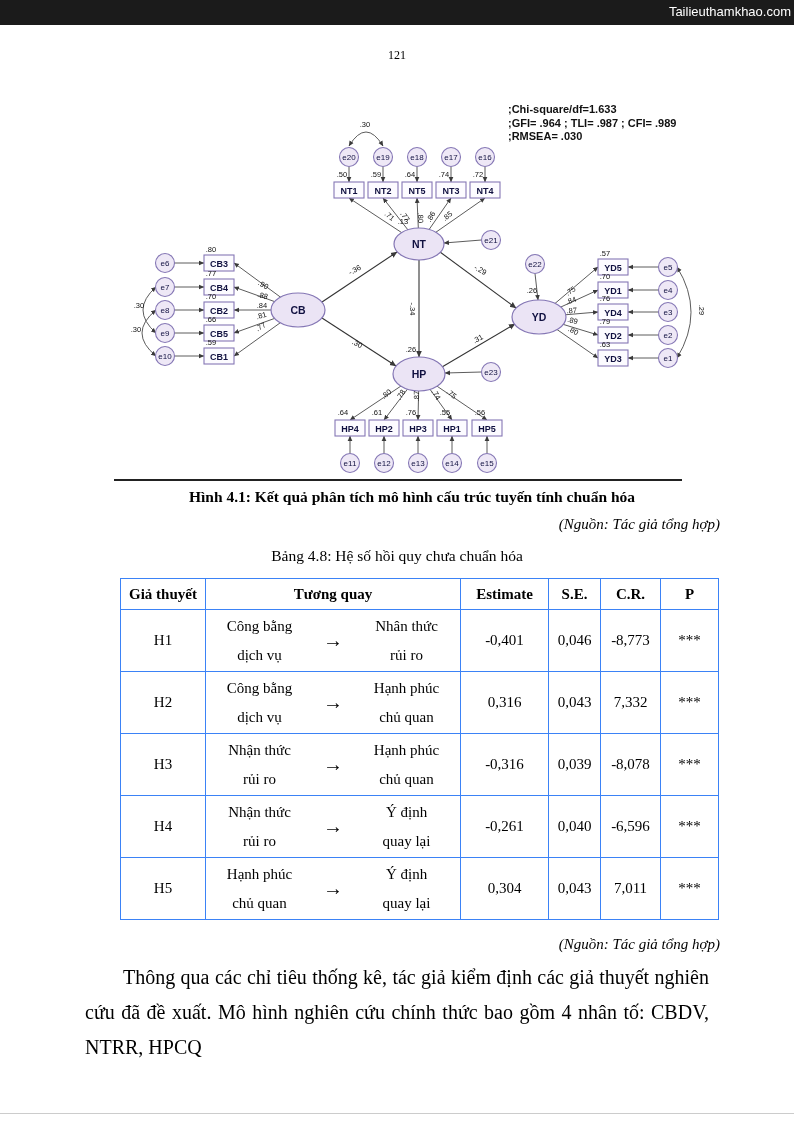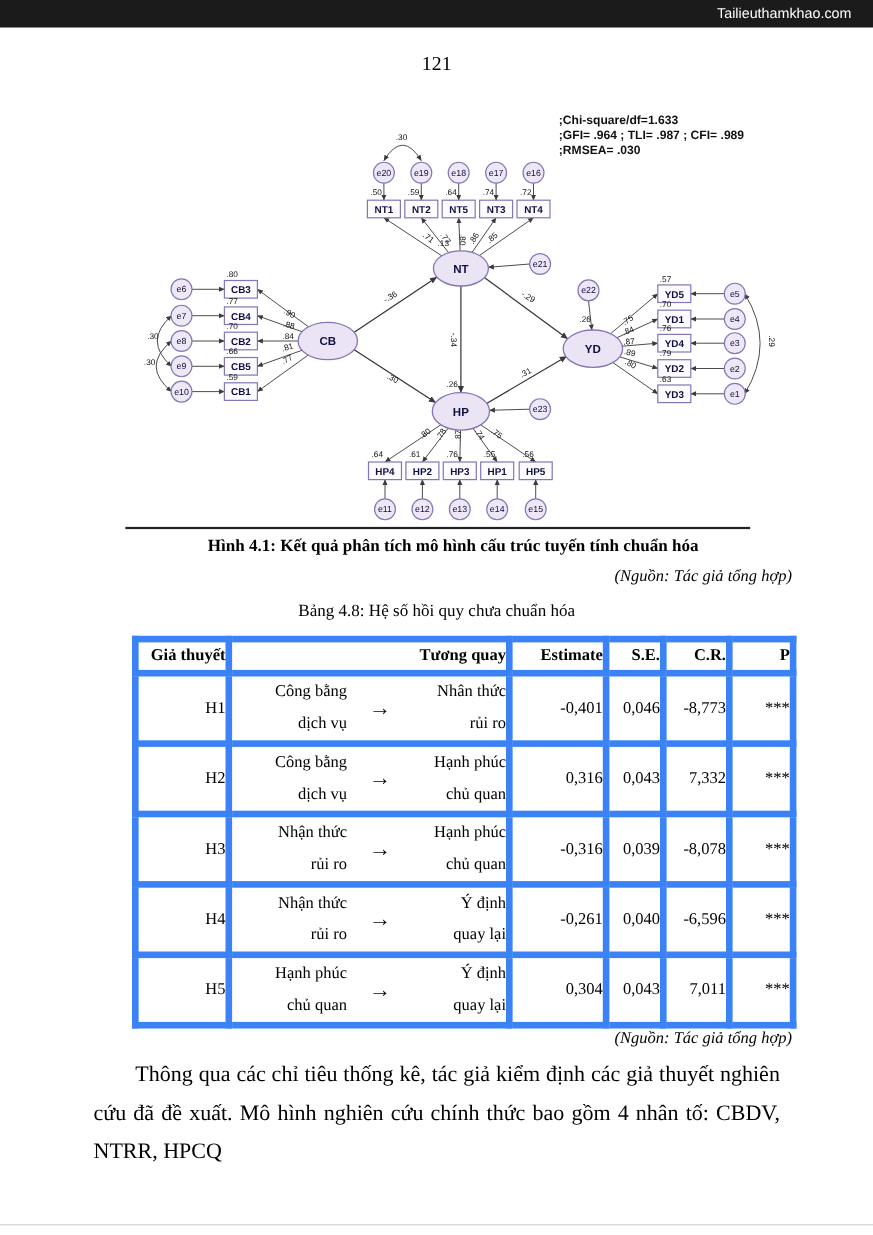--- a/index.html
+++ b/index.html
@@ -1,43 +1,43 @@
 <!DOCTYPE html>
 <html><head>
 <meta charset="utf-8">
 <style>
   *{margin:0;padding:0;box-sizing:border-box;}
   html,body{background:#fff;}
   body{width:794px;height:1123px;position:relative;font-family:"Liberation Serif",serif;color:#000;overflow:hidden;}
 
   .topbar{position:absolute;top:0;left:0;width:794px;height:25px;background:#1b1b1b;}
-  .topbar span{position:absolute;right:20px;top:4px;color:#fff;font:13px "Liberation Sans",sans-serif;}
-
-  .pagenum{position:absolute;top:48px;left:0;width:794px;text-align:center;font-size:18px;}
+  .topbar span{position:absolute;right:3px;top:4px;color:#fff;font:13px "Liberation Sans",sans-serif;}
+
+  .pagenum{position:absolute;top:48px;left:0;width:794px;text-align:center;font-size:12px;}
 
   .sem{position:absolute;top:0;left:12px;width:794px;height:482px;}
   svg .fit{font:bold 11px "Liberation Sans",sans-serif;fill:#111;}
   svg .num{font:7.5px "Liberation Sans",sans-serif;fill:#111;}
   svg .boxlab{font:600 9px "Liberation Sans",sans-serif;fill:#101040;text-anchor:middle;}
   svg .errlab{font:8px "Liberation Sans",sans-serif;fill:#101040;text-anchor:middle;}
   svg .latlab{font:600 10.5px "Liberation Sans",sans-serif;fill:#101040;text-anchor:middle;}
   svg .box{fill:#fcfbff;stroke:#8577b5;stroke-width:1.1;}
   svg .err{fill:#eee8f6;stroke:#8577b5;stroke-width:1.1;}
   svg .latent{fill:#ebe4f5;stroke:#8577b5;stroke-width:1.2;}
   svg .meas{stroke:#4a4a4a;stroke-width:0.9;}
   svg .spath{stroke:#333;stroke-width:1.1;}
   svg .cov{fill:none;stroke:#4a4a4a;stroke-width:0.9;}
 
   .figrule{position:absolute;top:479px;left:114px;width:568px;border-top:2px solid #222;}
   .figcap{position:absolute;top:488px;left:15px;width:794px;text-align:center;font-weight:bold;font-size:15.5px;}
   .figsrc{position:absolute;top:516px;left:0;width:720px;text-align:right;font-style:italic;font-size:15px;}
   .tabletitle{position:absolute;top:547px;left:0;width:794px;text-align:center;font-weight:normal;font-size:15.5px;}
 
   table.results{position:absolute;top:578px;left:120px;width:598px;border-collapse:collapse;table-layout:fixed;font-size:15px;}
-  .results th,.results td{border:6px solid #3b82f6;text-align:right;vertical-align:middle;padding:0;}
+  .results th,.results td{border:1px solid #3b82f6;text-align:center;vertical-align:middle;padding:0;}
   .results thead th{height:31px;font-weight:bold;}
   .results tbody td{height:62px;}
   .rel{display:flex;align-items:center;}
   .rel-side{flex:1;line-height:29px;}
   .rel-arrow{width:40px;font-size:20px;font-weight:bold;}
 
   .tablesrc{position:absolute;top:936px;left:0;width:720px;text-align:right;font-style:italic;font-size:15px;}
   .bodytext{position:absolute;top:960px;left:85px;width:624px;font-size:20px;line-height:35px;text-align:justify;text-indent:38px;}
   .botline{position:absolute;top:1113px;left:0;width:794px;border-top:1px solid #ccc;}
 </style>

